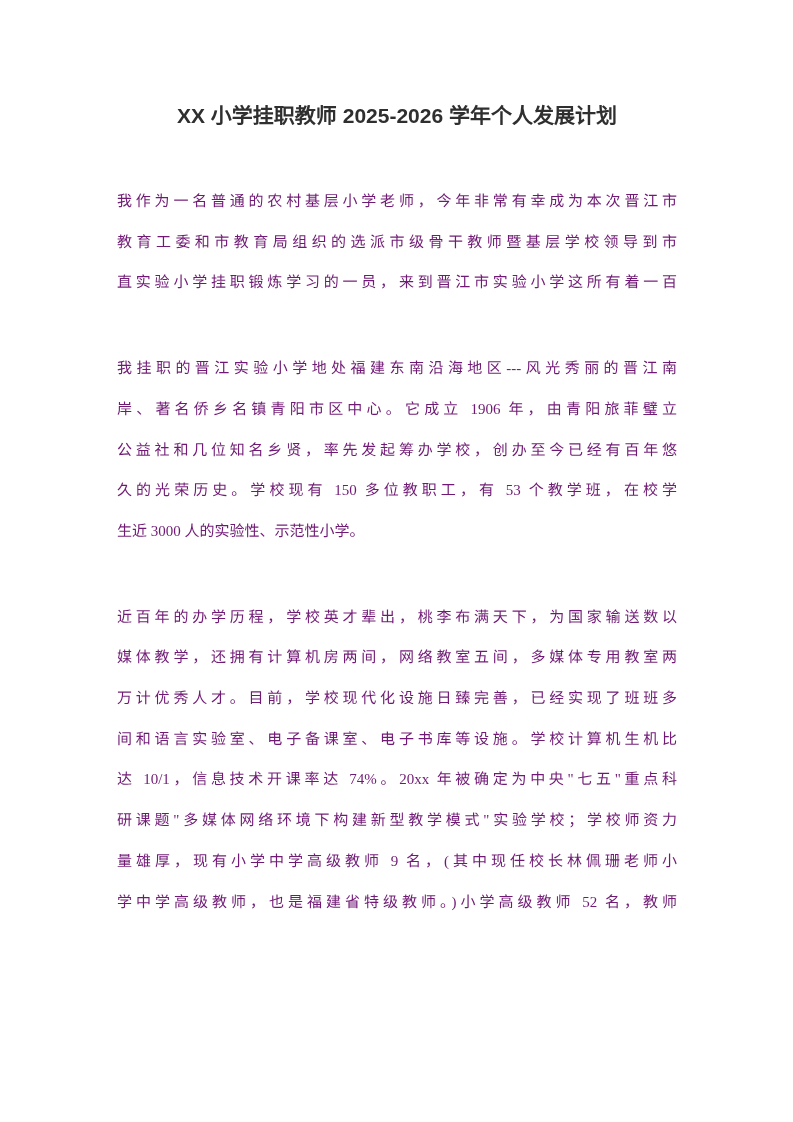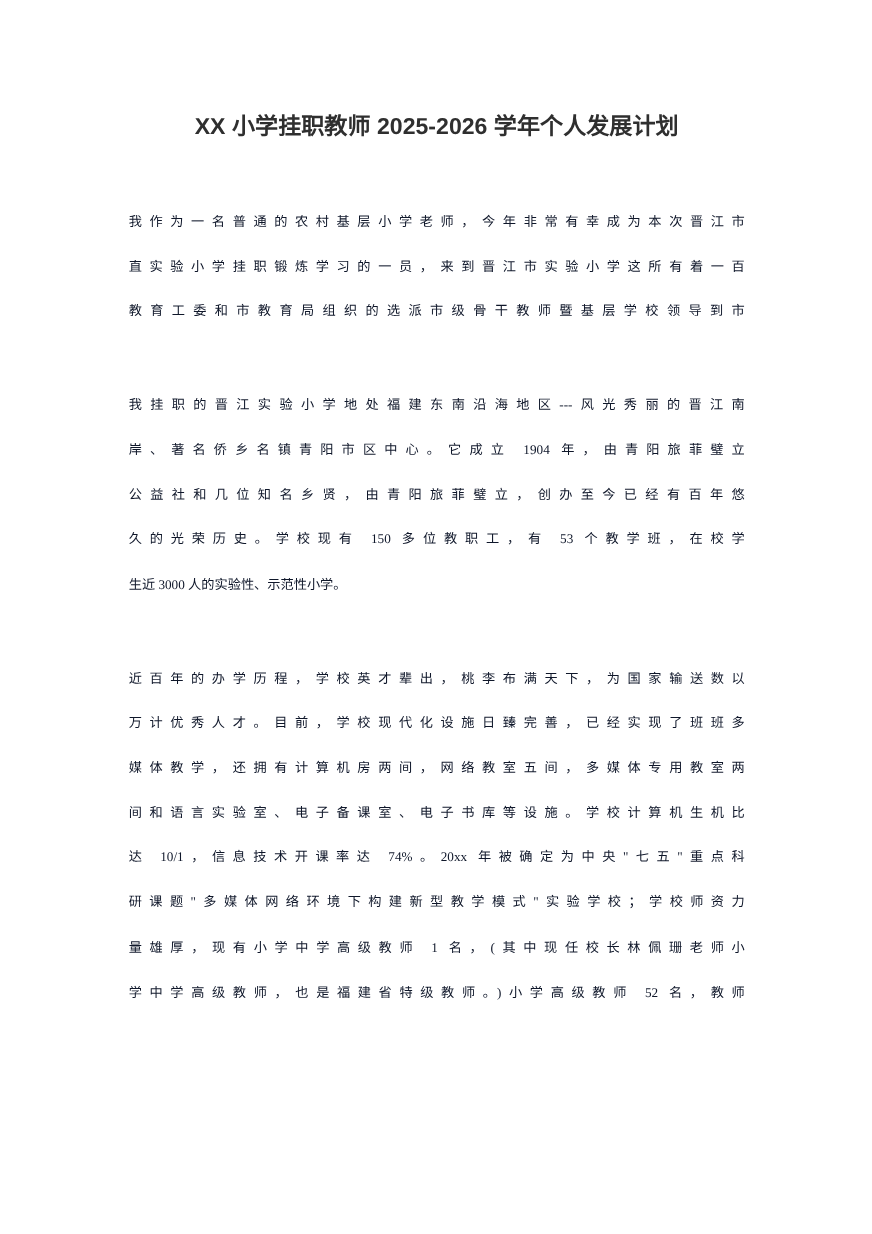--- a/index.html
+++ b/index.html
@@ -31,59 +31,59 @@
     margin: 0 0 45px 0;
     font-family: "Liberation Sans", "DejaVu Sans", "Liberation Serif", serif;
   }
   .para {
     margin: 0 0 45px 0;
   }
   .para:last-child {
     margin-bottom: 0;
   }
   .line {
-    font-size: 12px;
-    color: #0f172a;
+    font-size: 15px;
+    color: #701a75;
     line-height: 40.7px;
     text-align: justify;
     text-align-last: justify;
     text-justify: inter-character;
     white-space: pre-wrap;
   }
   .line.align-left {
     text-align-last: left;
   }
 </style>
 </head>
 <body>
 
 <div class="page">
   <div class="content">
 
     <h1 class="doc-title">XX 小学挂职教师 2025-2026 学年个人发展计划</h1>
 
     <div class="para">
       <div class="line">我作为一名普通的农村基层小学老师，今年非常有幸成为本次晋江市</div>
+      <div class="line">教育工委和市教育局组织的选派市级骨干教师暨基层学校领导到市</div>
       <div class="line">直实验小学挂职锻炼学习的一员，来到晋江市实验小学这所有着一百</div>
-      <div class="line">教育工委和市教育局组织的选派市级骨干教师暨基层学校领导到市</div>
     </div>
 
     <div class="para">
       <div class="line">我挂职的晋江实验小学地处福建东南沿海地区---风光秀丽的晋江南</div>
-      <div class="line">岸、著名侨乡名镇青阳市区中心。它成立 1904 年，由青阳旅菲璧立</div>
-      <div class="line">公益社和几位知名乡贤，由青阳旅菲璧立，创办至今已经有百年悠</div>
+      <div class="line">岸、著名侨乡名镇青阳市区中心。它成立 1906 年，由青阳旅菲璧立</div>
+      <div class="line">公益社和几位知名乡贤，率先发起筹办学校，创办至今已经有百年悠</div>
       <div class="line">久的光荣历史。学校现有 150 多位教职工，有 53 个教学班，在校学</div>
       <div class="line align-left">生近 3000 人的实验性、示范性小学。</div>
     </div>
 
     <div class="para">
       <div class="line">近百年的办学历程，学校英才辈出，桃李布满天下，为国家输送数以</div>
+      <div class="line">媒体教学，还拥有计算机房两间，网络教室五间，多媒体专用教室两</div>
       <div class="line">万计优秀人才。目前，学校现代化设施日臻完善，已经实现了班班多</div>
-      <div class="line">媒体教学，还拥有计算机房两间，网络教室五间，多媒体专用教室两</div>
       <div class="line">间和语言实验室、电子备课室、电子书库等设施。学校计算机生机比</div>
       <div class="line">达 10/1，信息技术开课率达 74%。20xx 年被确定为中央"七五"重点科</div>
       <div class="line">研课题"多媒体网络环境下构建新型教学模式"实验学校；学校师资力</div>
-      <div class="line">量雄厚，现有小学中学高级教师 1 名，(其中现任校长林佩珊老师小</div>
+      <div class="line">量雄厚，现有小学中学高级教师 9 名，(其中现任校长林佩珊老师小</div>
       <div class="line">学中学高级教师，也是福建省特级教师。)小学高级教师 52 名，教师</div>
     </div>
 
   </div>
 </div>
 
 </body></html>

